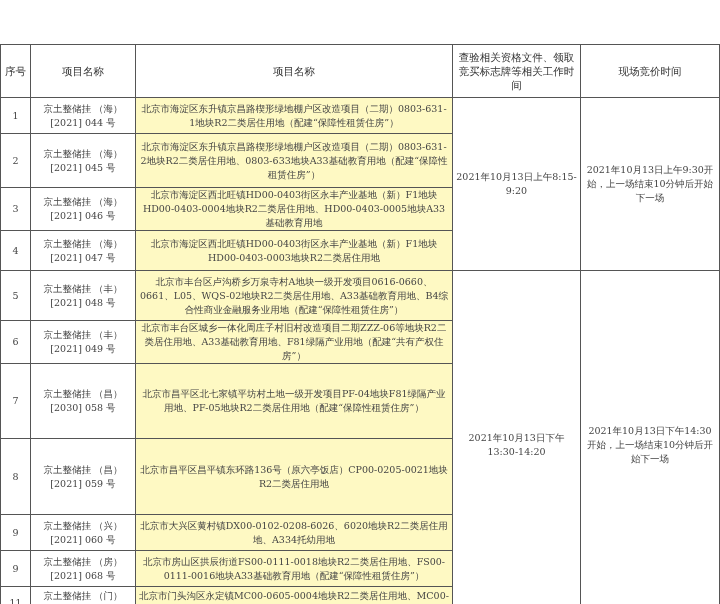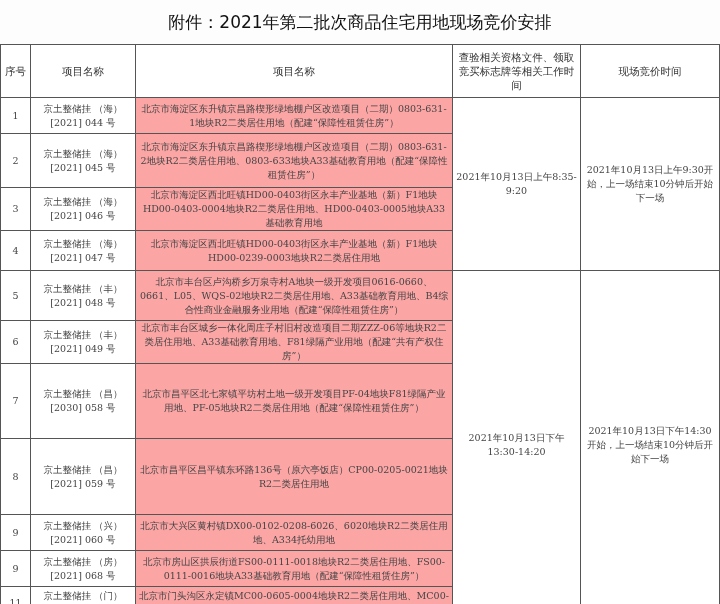--- a/index.html
+++ b/index.html
@@ -17,30 +17,29 @@
     border-collapse: collapse; table-layout: fixed; width: 719px;
   }
   table.grid td, table.grid th {
     border: 1px solid #555;
     text-align: center; vertical-align: middle;
     font-size: 9.5px; line-height: 14px; font-weight: normal;
     padding: 0 3px; color: #444; overflow: hidden;
   }
   table.grid th { font-size: 10.5px; color: #333; }
   th.wrap { font-size: 9.5px; line-height: 14px; }
-  td.name { background: #fca5a5; font-size: 9.5px; padding: 0 4px; }
+  td.name { background: #fef9c3; font-size: 9.5px; padding: 0 4px; }
   td.seq { font-size: 11px; }
   td.code { font-size: 9.5px; line-height: 15px; margin-top: 44px; }
   td.time { font-size: 10px; line-height: 15px; padding: 0 6px; }
 </style>
 </head>
 <body>
 
 <div class="page">
-  <div class="title-bar">附件：2021年第二批次商品住宅用地现场竞价安排</div>
 
   <table class="grid">
     <colgroup>
       <col style="width:30px">
       <col style="width:105px">
       <col style="width:317px">
       <col style="width:128px">
       <col style="width:139px">
     </colgroup>
     <thead>
@@ -50,37 +49,37 @@
         <th>项目名称</th>
         <th class="wrap">查验相关资格文件、领取竞买标志牌等相关工作时间</th>
         <th>现场竞价时间</th>
       </tr>
     </thead>
     <tbody>
       <tr style="height:36px">
         <td class="seq">1</td>
         <td class="code"><span>京土整储挂 （海）</span><br><span>[2021] 044 号</span></td>
         <td class="name">北京市海淀区东升镇京昌路楔形绿地棚户区改造项目（二期）0803-631-1地块R2二类居住用地（配建“保障性租赁住房”）</td>
-        <td class="time" rowspan="4">2021年10月13日上午8:35-9:20</td>
+        <td class="time" rowspan="4">2021年10月13日上午8:15-9:20</td>
         <td class="time" rowspan="4">2021年10月13日上午9:30开始，上一场结束10分钟后开始下一场</td>
       </tr>
       <tr style="height:54px">
         <td class="seq">2</td>
         <td class="code"><span>京土整储挂 （海）</span><br><span>[2021] 045 号</span></td>
         <td class="name">北京市海淀区东升镇京昌路楔形绿地棚户区改造项目（二期）0803-631-2地块R2二类居住用地、0803-633地块A33基础教育用地（配建“保障性租赁住房”）</td>
       </tr>
       <tr style="height:36px">
         <td class="seq">3</td>
         <td class="code"><span>京土整储挂 （海）</span><br><span>[2021] 046 号</span></td>
         <td class="name">北京市海淀区西北旺镇HD00-0403街区永丰产业基地（新）F1地块HD00-0403-0004地块R2二类居住用地、HD00-0403-0005地块A33基础教育用地</td>
       </tr>
       <tr style="height:40px">
         <td class="seq">4</td>
         <td class="code"><span>京土整储挂 （海）</span><br><span>[2021] 047 号</span></td>
-        <td class="name">北京市海淀区西北旺镇HD00-0403街区永丰产业基地（新）F1地块HD00-0239-0003地块R2二类居住用地</td>
+        <td class="name">北京市海淀区西北旺镇HD00-0403街区永丰产业基地（新）F1地块HD00-0403-0003地块R2二类居住用地</td>
       </tr>
       <tr style="height:50px">
         <td class="seq">5</td>
         <td class="code"><span>京土整储挂 （丰）</span><br><span>[2021] 048 号</span></td>
         <td class="name">北京市丰台区卢沟桥乡万泉寺村A地块一级开发项目0616-0660、0661、L05、WQS-02地块R2二类居住用地、A33基础教育用地、B4综合性商业金融服务业用地（配建“保障性租赁住房”）</td>
         <td class="time" rowspan="7">2021年10月13日下午13:30-14:20</td>
         <td class="time" rowspan="7">2021年10月13日下午14:30开始，上一场结束10分钟后开始下一场</td>
       </tr>
       <tr style="height:36px">
         <td class="seq">6</td>

